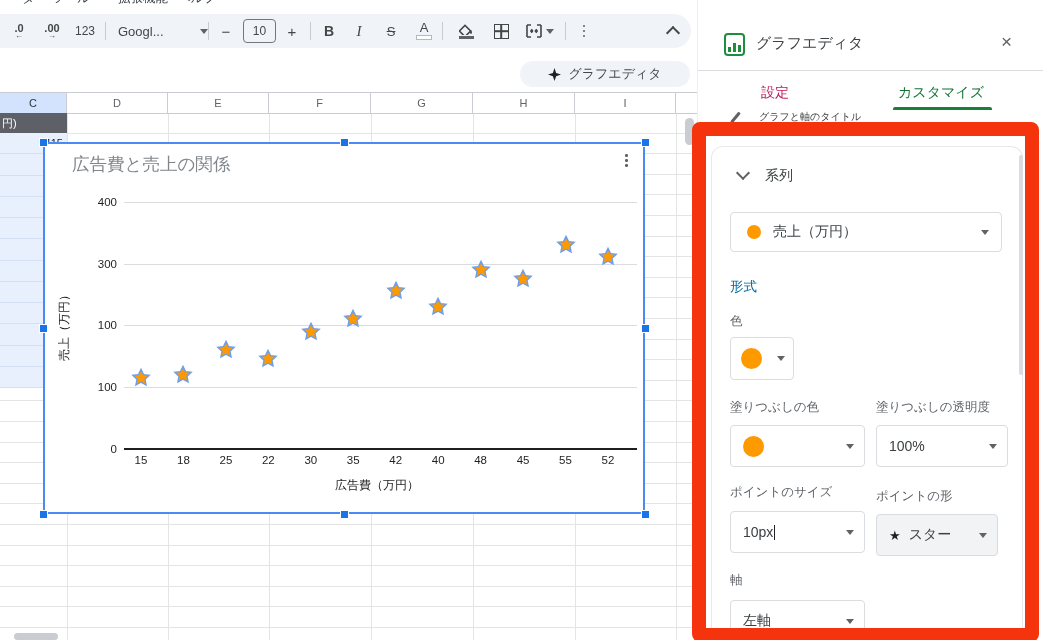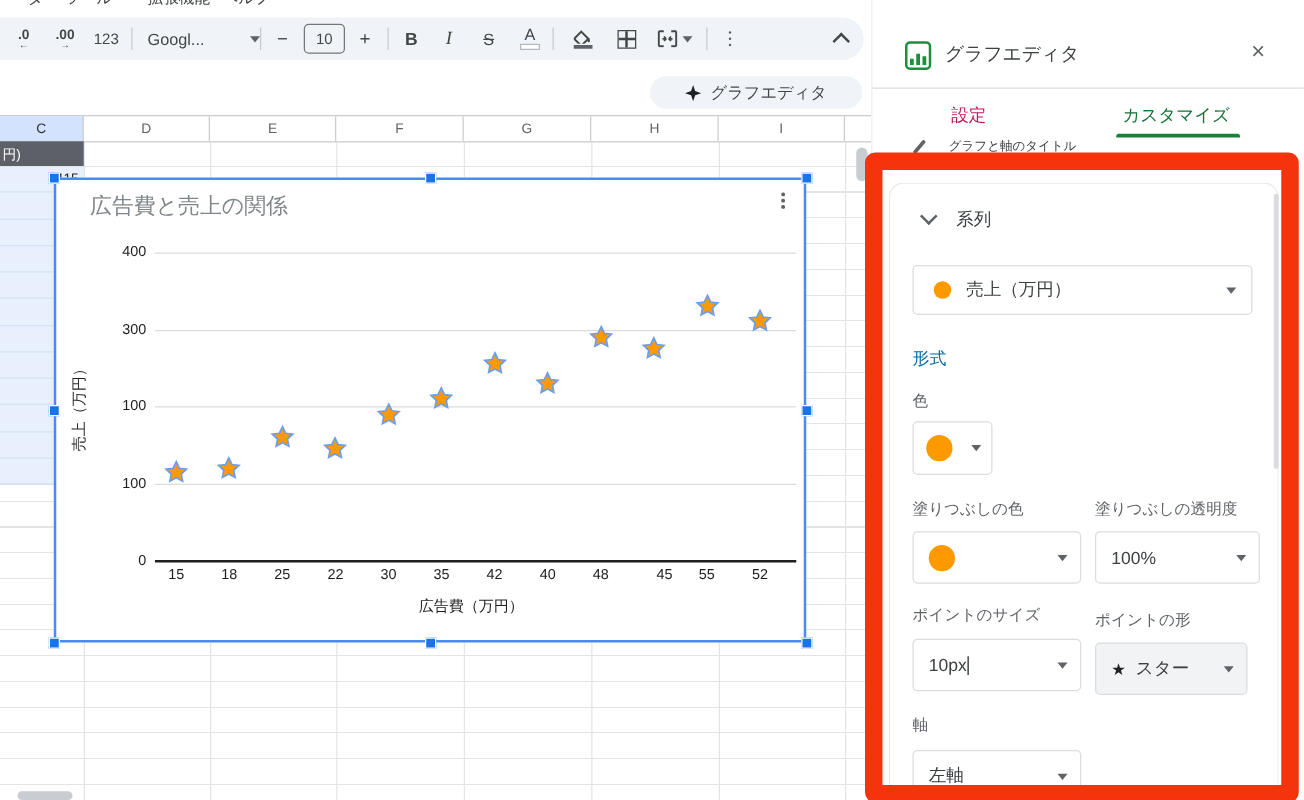--- a/index.html
+++ b/index.html
@@ -256,21 +256,21 @@
         <div class="axisline" style="left: 79px; width: 513px; top: 304px;"></div>
         <div class="xtick" style="left: 81px; top: 310px;">15</div>
         <div class="xtick" style="left: 123.45px; top: 310px;">18</div>
         <div class="xtick" style="left: 165.9px; top: 310px;">25</div>
         <div class="xtick" style="left: 208.35px; top: 310px;">22</div>
         <div class="xtick" style="left: 250.8px; top: 310px;">30</div>
         <div class="xtick" style="left: 293.25px; top: 310px;">35</div>
         <div class="xtick" style="left: 335.7px; top: 310px;">42</div>
         <div class="xtick" style="left: 378.15px; top: 310px;">40</div>
         <div class="xtick" style="left: 420.6px; top: 310px;">48</div>
-        <div class="xtick" style="left: 463.05px; top: 310px; text-align: right;">45</div>
+        <div class="xtick" style="left: 463.05px; top: 310px;">45</div>
         <div class="xtick" style="left: 505.5px; top: 310px;">55</div>
         <div class="xtick" style="left: 547.95px; top: 310px;">52</div>
         <svg class="star-svg" viewBox="0 0 22 22" style="left: 85px; top: 222.93px;">
           <polygon points="11.00,2.40 13.47,7.60 19.18,8.34 14.99,12.30 16.05,17.96 11.00,15.20 5.95,17.96 7.01,12.30 2.82,8.34 8.53,7.60" fill="#FF9900" stroke="#6d9eeb" stroke-width="1.4"></polygon>
         </svg>
         <svg class="star-svg" viewBox="0 0 22 22" style="left: 127.45px; top: 219.84px;">
           <polygon points="11.00,2.40 13.47,7.60 19.18,8.34 14.99,12.30 16.05,17.96 11.00,15.20 5.95,17.96 7.01,12.30 2.82,8.34 8.53,7.60" fill="#FF9900" stroke="#6d9eeb" stroke-width="1.4"></polygon>
         </svg>
         <svg class="star-svg" viewBox="0 0 22 22" style="left: 169.9px; top: 195.12px;">
           <polygon points="11.00,2.40 13.47,7.60 19.18,8.34 14.99,12.30 16.05,17.96 11.00,15.20 5.95,17.96 7.01,12.30 2.82,8.34 8.53,7.60" fill="#FF9900" stroke="#6d9eeb" stroke-width="1.4"></polygon>

